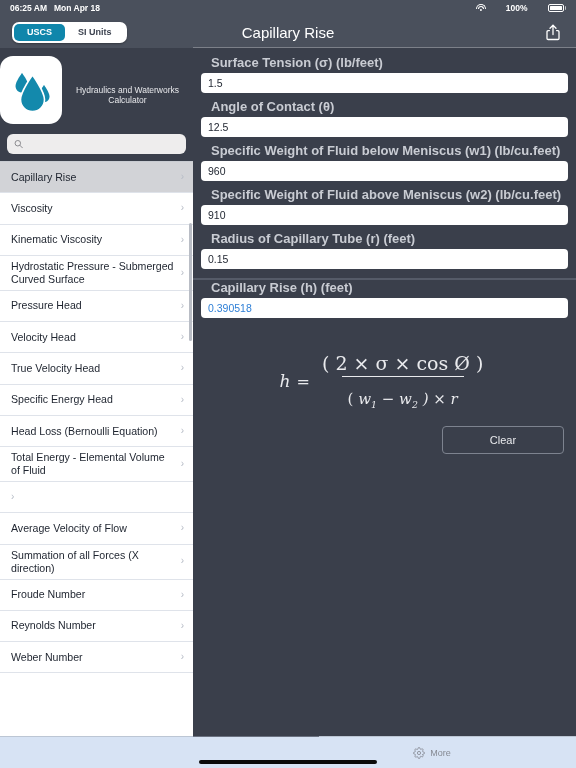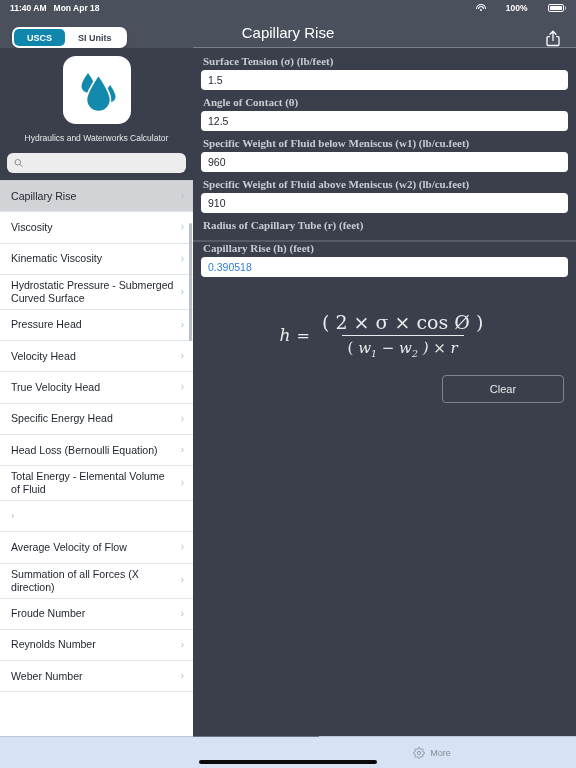--- a/index.html
+++ b/index.html
@@ -41,21 +41,21 @@
     width: 16px; height: 8px; border: 1px solid #fff; border-radius: 2px;
     padding: 1px; display: block;
   }
   .batt-fill { display:block; height: 100%; width: 100%; background: #fff; border-radius: 0.5px; }
   .batt-cap { width: 1.5px; height: 3.5px; background: rgba(255,255,255,.65); border-radius: 0 1px 1px 0; margin-left: 1px; }
 
   
   .navbar {
     height: 32px; flex: 0 0 32px;
     position: relative;
-    display: flex; align-items: flex-end;
+    display: flex; align-items: center;
     background: #4a505c;
   }
   .seg {
     margin-left: 12px;
     display: flex;
     background: #ffffff;
     border-radius: 7px;
     padding: 2px;
     height: 21px;
     box-shadow: 0 1px 2px rgba(0,0,0,.3);
@@ -94,21 +94,21 @@
   .sidebar {
     width: 193px; flex: 0 0 193px;
     background: #ffffff;
     display: flex; flex-direction: column;
     position: relative;
     min-height: 0;
   }
   .sb-head {
     background: #3a3f4b;
     padding: 8px 0 6px;
-    display: flex; flex-direction: column; align-items: center;
+    display: flex; flex-direction: row; align-items: center;
     flex: 0 0 auto;
   }
   .app-icon {
     width: 68px; height: 68px;
     background: #ffffff;
     border-radius: 13px;
     display: flex; align-items: center; justify-content: center;
   }
   .app-name {
     margin-top: 9px;
@@ -163,24 +163,23 @@
   .main {
     flex: 1 1 auto; min-width: 0;
     background: #3a3f4b;
     display: flex; flex-direction: column;
     overflow: hidden;
   }
   .inputs { padding: 7px 8px 4px; }
   .field { margin-bottom: 6px; }
   .field:last-child { margin-bottom: 3px; }
   .f-label {
-    font-size: 11px; font-weight: bold;
+    font-size: 13px; font-weight: bold;
     color: #c9ccd3;
-    margin: 0 0 3px 2px;
-    font-family: Liberation Serif, serif;
+    margin: 0 0 3px 10px;
   }
   .f-input {
     width: 100%; height: 20px;
     background: #ffffff;
     border: none; border-radius: 4px;
     padding: 0 7px;
     font-size: 10.5px;
     color: #1d232e;
     outline: none;
     font-family: "Liberation Sans", sans-serif;
@@ -195,21 +194,21 @@
     display: flex; align-items: center; justify-content: center;
     padding: 34px 0 10px;
     color: #e9eaed;
     font-family: "DejaVu Serif", serif;
   }
   .formula { display: flex; align-items: center; font-size: 16px; }
   .f-h { font-style: italic; font-size: 17px; }
   .f-eq { margin: 0 6px; }
   .frac { display: flex; flex-direction: column; align-items: center; }
   .frac .num { padding: 0 6px 2px; font-size: 19px; }
-  .frac .den { padding: 3px 6px 0; font-size: 15px; border-top: 1.3px solid #e9eaed; }
+  .frac .den { padding: 13px 6px 0; font-size: 15px; border-top: 1.3px solid #e9eaed; }
   .ital { font-style: italic; }
   sub { font-size: 0.62em; font-style: italic; }
 
   
   .clear-wrap { display: flex; justify-content: flex-end; padding: 6px 12px 0; }
   .clear-btn {
     width: 122px; height: 28px;
     background: transparent;
     border: 1px solid #7d838f;
     border-radius: 4px;
@@ -246,21 +245,21 @@
     width: 126px; height: 1px; background: #6a7180;
   }
 </style>
 </head>
 <body>
 
 <div id="app">
 
   <div class="statusbar">
     <div class="sb-left">
-      <span>11:40 AM</span>
+      <span>06:25 AM</span>
       <span>Mon Apr 18</span>
     </div>
     <div class="sb-right">
       <span class="wifi-ico">
           <i></i>
           <i></i>
           <i></i>
         </span>
       <span>100%</span>
       <span class="batt">
@@ -379,21 +378,21 @@
       <div class="sb-scroll"></div>
     </div>
 
     <div class="main">
 
       <div class="inputs" id="input-fields">
           <div class="field"><div class="f-label">Surface Tension (σ) (lb/feet)</div><input class="f-input" type="text" value="1.5" style=""></div>
           <div class="field"><div class="f-label">Angle of Contact (θ)</div><input class="f-input" type="text" value="12.5" style=""></div>
           <div class="field"><div class="f-label">Specific Weight of Fluid below Meniscus (w1) (lb/cu.feet)</div><input class="f-input" type="text" value="960" style=""></div>
           <div class="field"><div class="f-label">Specific Weight of Fluid above Meniscus (w2) (lb/cu.feet)</div><input class="f-input" type="text" value="910" style=""></div>
-          <div class="field"><div class="f-label">Radius of Capillary Tube (r) (feet)</div></div>
+          <div class="field"><div class="f-label">Radius of Capillary Tube (r) (feet)</div><input class="f-input" type="text" value="0.15" style=""></div>
         </div>
 
       <div class="divider"></div>
 
       <div class="result-sect">
         <div class="f-label">Capillary Rise (h) (feet)</div>
         <input class="f-input result" type="text" readonly="" id="result-input" value="0.390518" style="">
       </div>
 
       <div class="formula-wrap">

